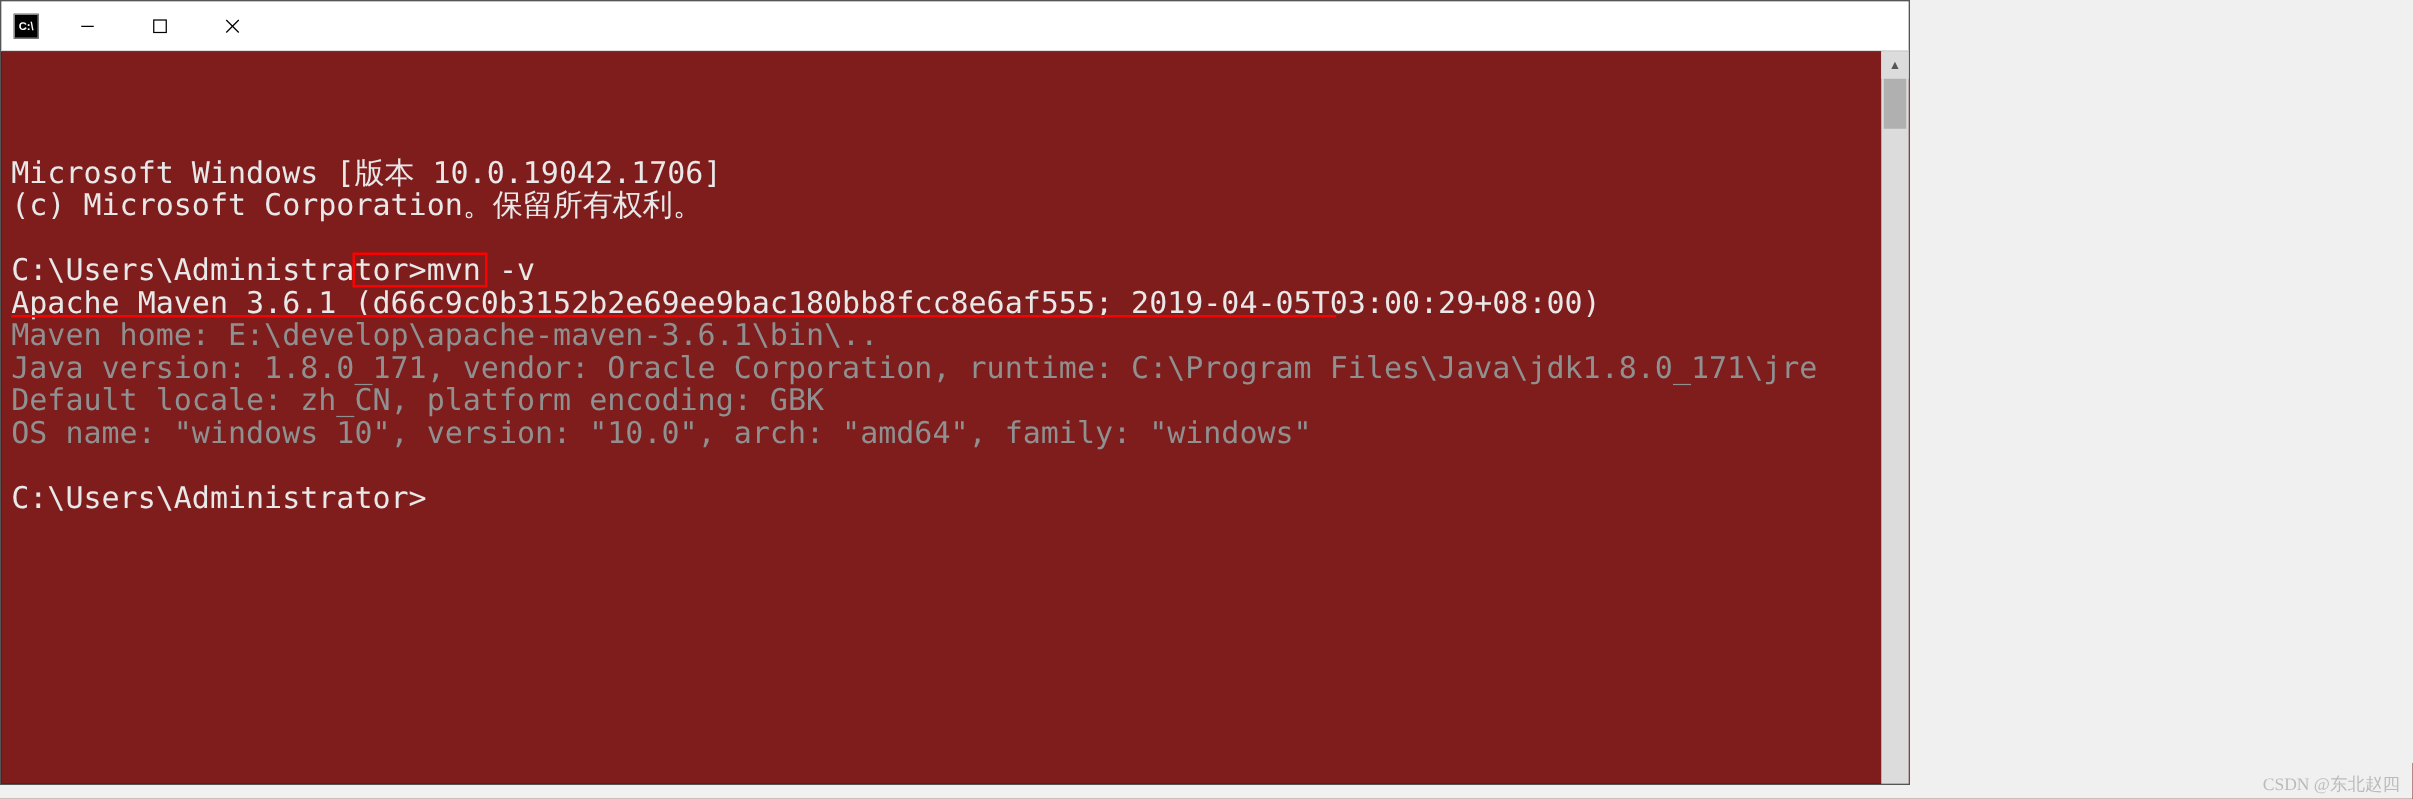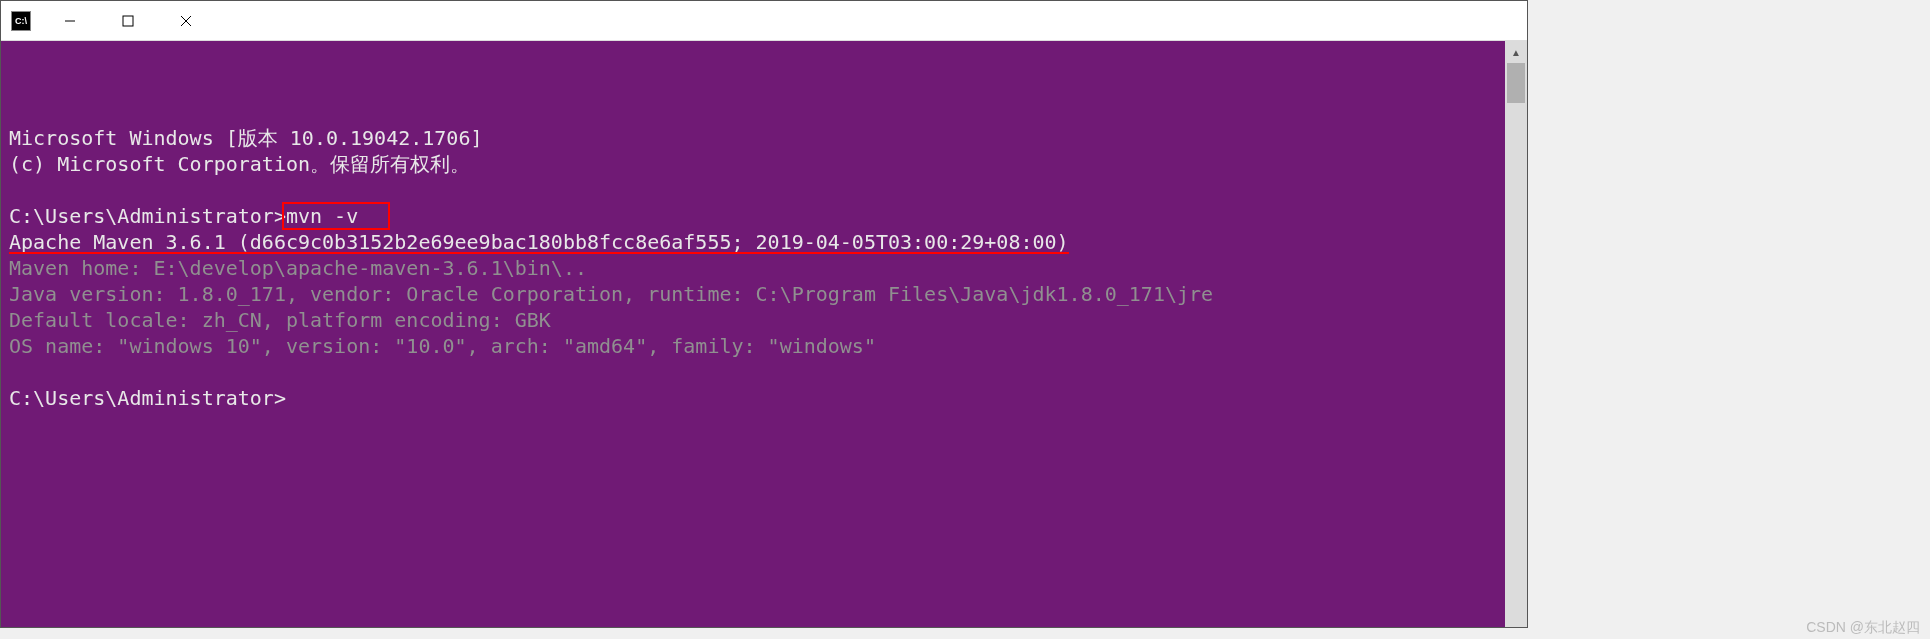--- a/index.html
+++ b/index.html
@@ -61,24 +61,24 @@
       color: #000;
       font-size: 14px;
       cursor: pointer;
     }
     .titlebar-btn svg {
       stroke: #000;
       stroke-width: 1;
       fill: none;
     }
     .terminal {
-      background: #701a75;
+      background: #7f1d1d;
       padding: 6px 8px;
       font-family: "NSimSun", "SimSun", "Consolas", monospace;
-      font-size: 20px;
+      font-size: 24px;
       line-height: 26px;
       color: #b0b0b0;
       position: relative;
       height: calc(100% - 40px);
       white-space: pre;
       overflow: hidden;
     }
     .line-white {
       color: #e8e8e8;
     }
@@ -119,21 +119,21 @@
       height: 40px;
       background: #b0b0b0;
       margin: 0 auto;
     }
     .watermark {
       position: absolute;
       bottom: 2px;
       right: 10px;
       font-size: 14px;
       color: #bbb;
-      font-family: Liberation Sans, sans-serif;
+      font-family: Liberation Serif, serif;
     }
     .term-content {
       position: relative;
     }
   </style>
 </head>
 <body>
 
 <div class="window">
   <div class="titlebar">

